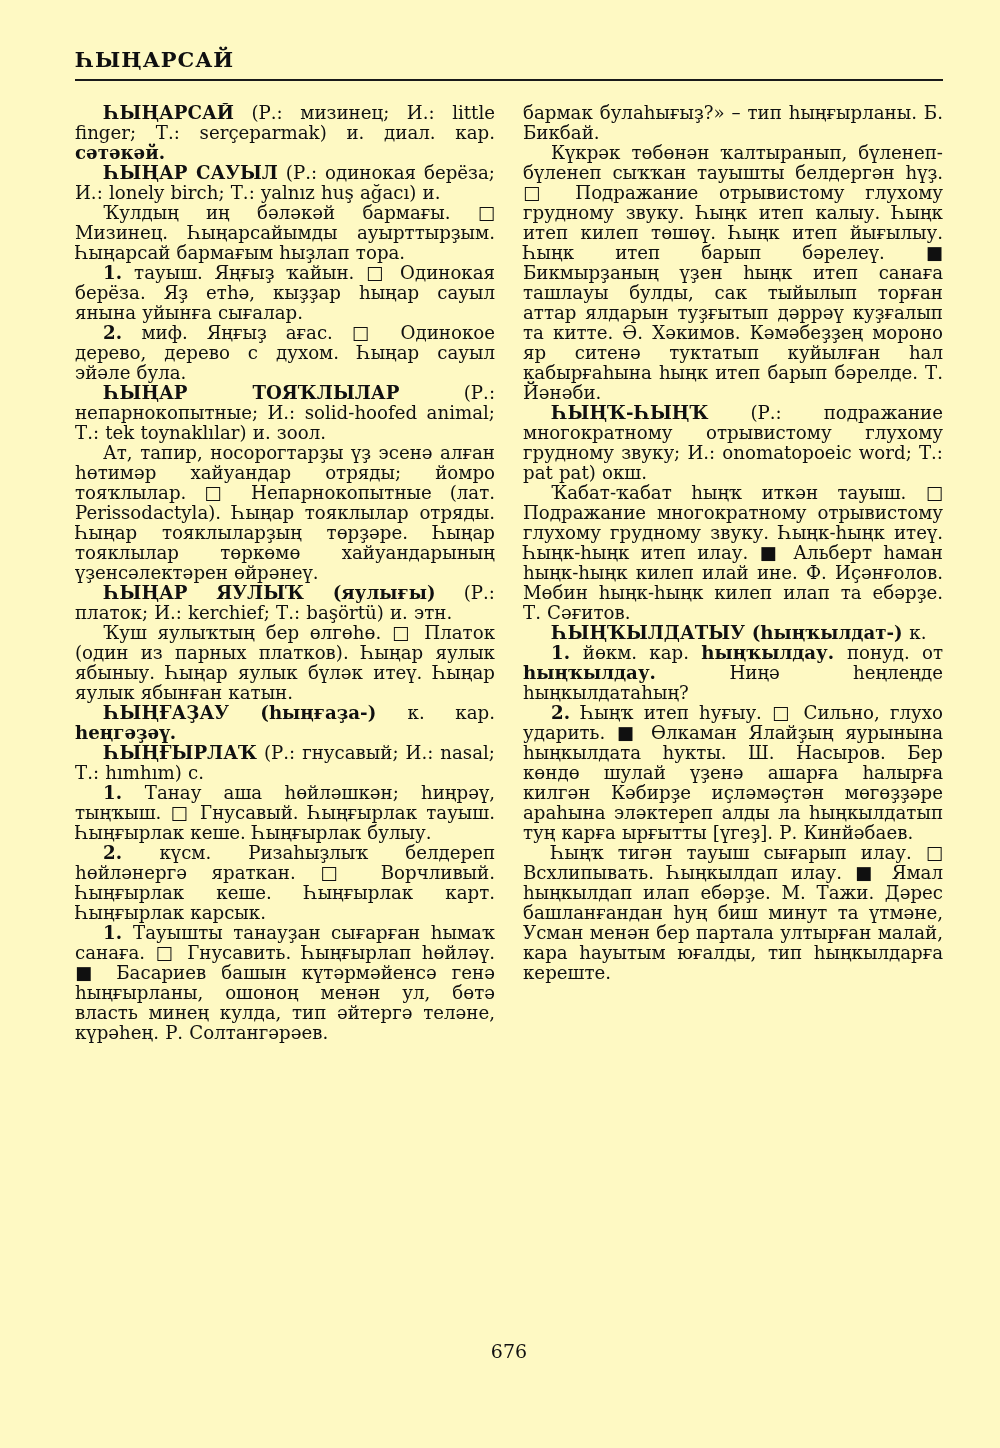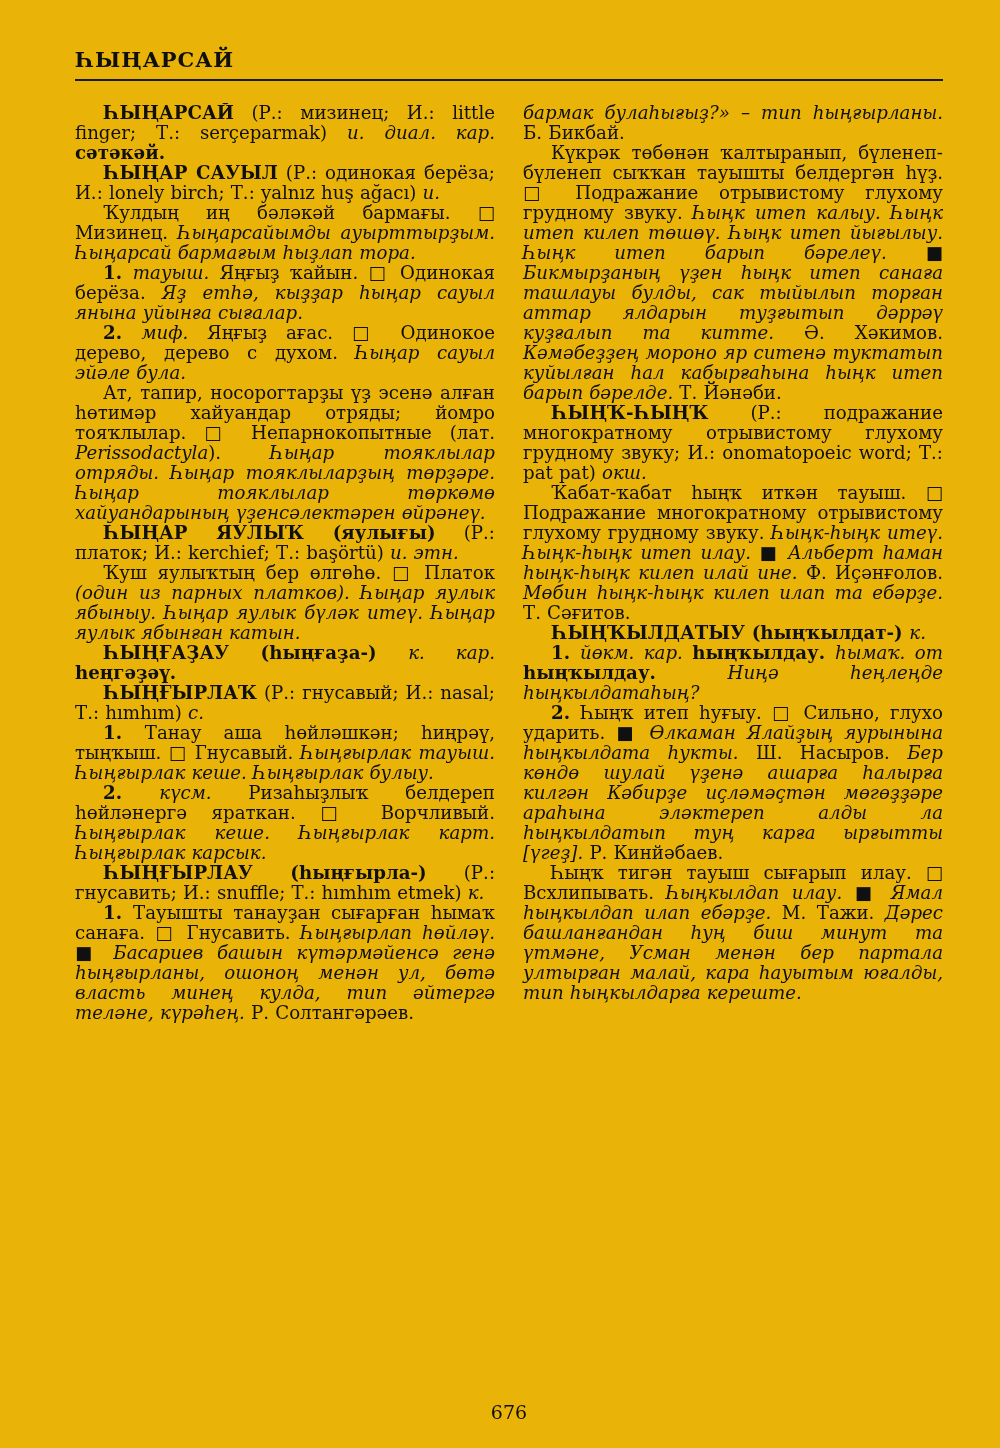--- a/index.html
+++ b/index.html
@@ -5,21 +5,21 @@
   html, body { margin: 0; padding: 0; }
   body {
     width: 1000px; height: 1448px;
     background: #ffffff;
     font-family: "DejaVu Serif", "Liberation Serif", serif;
     color: #101010;
   }
   .page {
     position: relative;
     width: 1000px; height: 1448px;
-    background: #eab308;
+    background: #fef9c3;
     overflow: hidden;
   }
   .running-head {
     position: absolute;
     left: 75px; top: 47px;
     font-size: 21px;
     font-weight: 700;
     letter-spacing: 1px;
   }
   .head-rule {
@@ -42,57 +42,57 @@
     margin: 0;
     font-size: 18.2px;
     line-height: 20px;
     text-align: justify;
     text-indent: 28px;
     word-spacing: 0.02em;
   }
   .para.noindent { text-indent: 0; }
   .rn { font-style: normal; font-weight: 400; }
   .rb { font-weight: 700; }
-  .ri { font-style: italic; }
+  .ri { }
   .page-number {
     position: absolute;
-    left: 75px; top: 1401px;
+    left: 75px; top: 1340px;
     width: 868px;
     text-align: center;
     font-size: 19px;
   }
 </style>
 </head>
 <body>
 
 <div class="page">
   <div class="running-head">ҺЫҢАРСАЙ</div>
   <div class="head-rule"></div>
   <div class="columns">
     <div class="column">
         <p class="para"><span class="rb">ҺЫҢАРСАЙ</span><span class="rn"> (Р.: мизинец; И.: little finger; Т.: serçeparmak) </span><span class="ri">и. диал. кар. </span><span class="rb">сәтәкәй.</span></p>
         <p class="para"><span class="rb">ҺЫҢАР САУЫЛ</span><span class="rn"> (Р.: одинокая берёза; И.: lonely birch; Т.: yalnız huş ağacı) </span><span class="ri">и.</span></p>
         <p class="para"><span class="rn">Ҡулдың иң бәләкәй бармағы. □ Мизинец. </span><span class="ri">Һыңарсайымды ауырттырҙым. Һыңарсай бармағым һыҙлап тора.</span></p>
         <p class="para"><span class="rb">1. </span><span class="ri">тауыш. </span><span class="rn">Яңғыҙ ҡайын. □ Одинокая берёза. </span><span class="ri">Яҙ етһә, кыҙҙар һыңар сауыл янына уйынға сығалар.</span></p>
         <p class="para"><span class="rb">2. </span><span class="ri">миф. </span><span class="rn">Яңғыҙ ағас. □ Одинокое дерево, дерево с духом. </span><span class="ri">Һыңар сауыл эйәле була.</span></p>
+        <p class="para"><span class="rb">ҺЫҢАР ТОЯҠЛЫЛАР</span><span class="rn"> (Р.: непарнокопытные; И.: solid-hoofed animal; Т.: tek toynaklılar) </span><span class="ri">и. зоол.</span></p>
         <p class="para"><span class="rn">Ат, тапир, носорогтарҙы үҙ эсенә алған һөтимәр хайуандар отряды; йомро тояҡлылар. □ Непарнокопытные (лат. </span><span class="ri">Perissodactyla</span><span class="rn">). </span><span class="ri">Һыңар тояклылар отряды. Һыңар тояклыларҙың төрҙәре. Һыңар тояклылар төркөмө хайуандарының үҙенсәлектәрен өйрәнеү.</span></p>
         <p class="para"><span class="rb">ҺЫҢАР ЯУЛЫҠ (яулығы)</span><span class="rn"> (Р.: платок; И.: kerchief; Т.: başörtü) </span><span class="ri">и. этн.</span></p>
         <p class="para"><span class="rn">Ҡуш яулыҡтың бер өлгөһө. □ Платок </span><span class="ri">(один из парных платков). Һыңар яулык ябыныу. Һыңар яулык бүләк итеү. Һыңар яулык ябынған катын.</span></p>
         <p class="para"><span class="rb">ҺЫҢҒАҘАУ (һыңғаҙа-) </span><span class="ri">к. кар. </span><span class="rb">һеңгәҙәү.</span></p>
         <p class="para"><span class="rb">ҺЫҢҒЫРЛАҠ</span><span class="rn"> (Р.: гнусавый; И.: nasal; Т.: hımhım) </span><span class="ri">с.</span></p>
         <p class="para"><span class="rb">1. </span><span class="rn">Танау аша һөйләшкән; һиңрәү, тыңҡыш. □ Гнусавый. </span><span class="ri">Һыңғырлак тауыш. Һыңғырлак кеше. Һыңғырлак булыу.</span></p>
         <p class="para"><span class="rb">2. </span><span class="ri">күсм. </span><span class="rn">Ризаһыҙлыҡ белдереп һөйләнергә яраткан. □ Ворчливый. </span><span class="ri">Һыңғырлак кеше. Һыңғырлак карт. Һыңғырлак карсык.</span></p>
-        <p class="para"><span class="rb">ҺЫҢҒЫРЛАУ (һыңғырла-)</span><span class="rn"> (Р.: гнусавить; И.: snuffle; Т.: hımhım etmek) </span><span class="ri">к.</span></p>
         <p class="para"><span class="rb">1. </span><span class="rn">Тауышты танауҙан сығарған һымаҡ санаға. □ Гнусавить. </span><span class="ri">Һыңғырлап һөйләү. </span><span class="rn">■ </span><span class="ri">Басариев башын күтәрмәйенсә генә һыңғырланы, ошоноң менән ул, бөтә власть минең кулда, тип әйтергә теләне, күрәһең. </span><span class="rn">Р. Солтангәрәев.</span></p>
       </div>
     <div class="column">
         <p class="para noindent"><span class="ri">бармак булаһығыҙ?» – тип һыңғырланы. </span><span class="rn">Б. Бикбай.</span></p>
         <p class="para"><span class="rn">Күкрәк төбөнән ҡалтыранып, бүленеп-бүленеп сыҡҡан тауышты белдергән һүҙ. □ Подражание отрывистому глухому грудному звуку. </span><span class="ri">Һыңк итеп калыу. Һыңк итеп килеп төшөү. Һыңк итеп йығылыу. Һыңк итеп барып бәрелеү. </span><span class="rn">■ </span><span class="ri">Бикмырҙаның үҙен һыңк итеп санаға ташлауы булды, сак тыйылып торған аттар ялдарын туҙғытып дәррәү куҙғалып та китте. </span><span class="rn">Ә. Хәкимов. </span><span class="ri">Кәмәбеҙҙең мороно яр ситенә туктатып куйылған һал кабырғаһына һыңк итеп барып бәрелде. </span><span class="rn">Т. Йәнәби.</span></p>
         <p class="para"><span class="rb">ҺЫҢҠ-ҺЫҢҠ</span><span class="rn"> (Р.: подражание многократному отрывистому глухому грудному звуку; И.: onomatopoeic word; Т.: pat pat) </span><span class="ri">окш.</span></p>
         <p class="para"><span class="rn">Ҡабат-ҡабат һыңҡ иткән тауыш. □ Подражание многократному отрывистому глухому грудному звуку. </span><span class="ri">Һыңк-һыңк итеү. Һыңк-һыңк итеп илау. </span><span class="rn">■ </span><span class="ri">Альберт һаман һыңк-һыңк килеп илай ине. </span><span class="rn">Ф. Иҫәнғолов. </span><span class="ri">Мөбин һыңк-һыңк килеп илап та ебәрҙе. </span><span class="rn">Т. Сәғитов.</span></p>
         <p class="para"><span class="rb">ҺЫҢҠЫЛДАТЫУ (һыңҡылдат-) </span><span class="ri">к.</span></p>
-        <p class="para"><span class="rb">1. </span><span class="ri">йөкм. кар. </span><span class="rb">һыңҡылдау. </span><span class="ri">һымаҡ. от </span><span class="rb">һыңҡылдау. </span><span class="ri">Ниңә һеңлеңде һыңкылдатаһың?</span></p>
+        <p class="para"><span class="rb">1. </span><span class="ri">йөкм. кар. </span><span class="rb">һыңҡылдау. </span><span class="ri">понуд. от </span><span class="rb">һыңҡылдау. </span><span class="ri">Ниңә һеңлеңде һыңкылдатаһың?</span></p>
         <p class="para"><span class="rb">2. </span><span class="rn">Һыңҡ итеп һуғыу. □ Сильно, глухо ударить. ■ </span><span class="ri">Өлкаман Ялайҙың яурынына һыңкылдата һукты. </span><span class="rn">Ш. Насыров. </span><span class="ri">Бер көндө шулай үҙенә ашарға һалырға килгән Кәбирҙе иҫләмәҫтән мөгөҙҙәре араһына эләктереп алды ла һыңкылдатып туң карға ырғытты [үгеҙ]. </span><span class="rn">Р. Кинйәбаев.</span></p>
         <p class="para"><span class="rn">Һыңҡ тигән тауыш сығарып илау. □ Всхлипывать. </span><span class="ri">Һыңкылдап илау. </span><span class="rn">■ </span><span class="ri">Ямал һыңкылдап илап ебәрҙе. </span><span class="rn">М. Тажи. </span><span class="ri">Дәрес башланғандан һуң биш минут та үтмәне, Усман менән бер партала ултырған малай, кара һауытым юғалды, тип һыңкылдарға кереште. </span></p>
       </div>
   </div>
   <div class="page-number">676</div>
 </div>
 
 </body></html>

